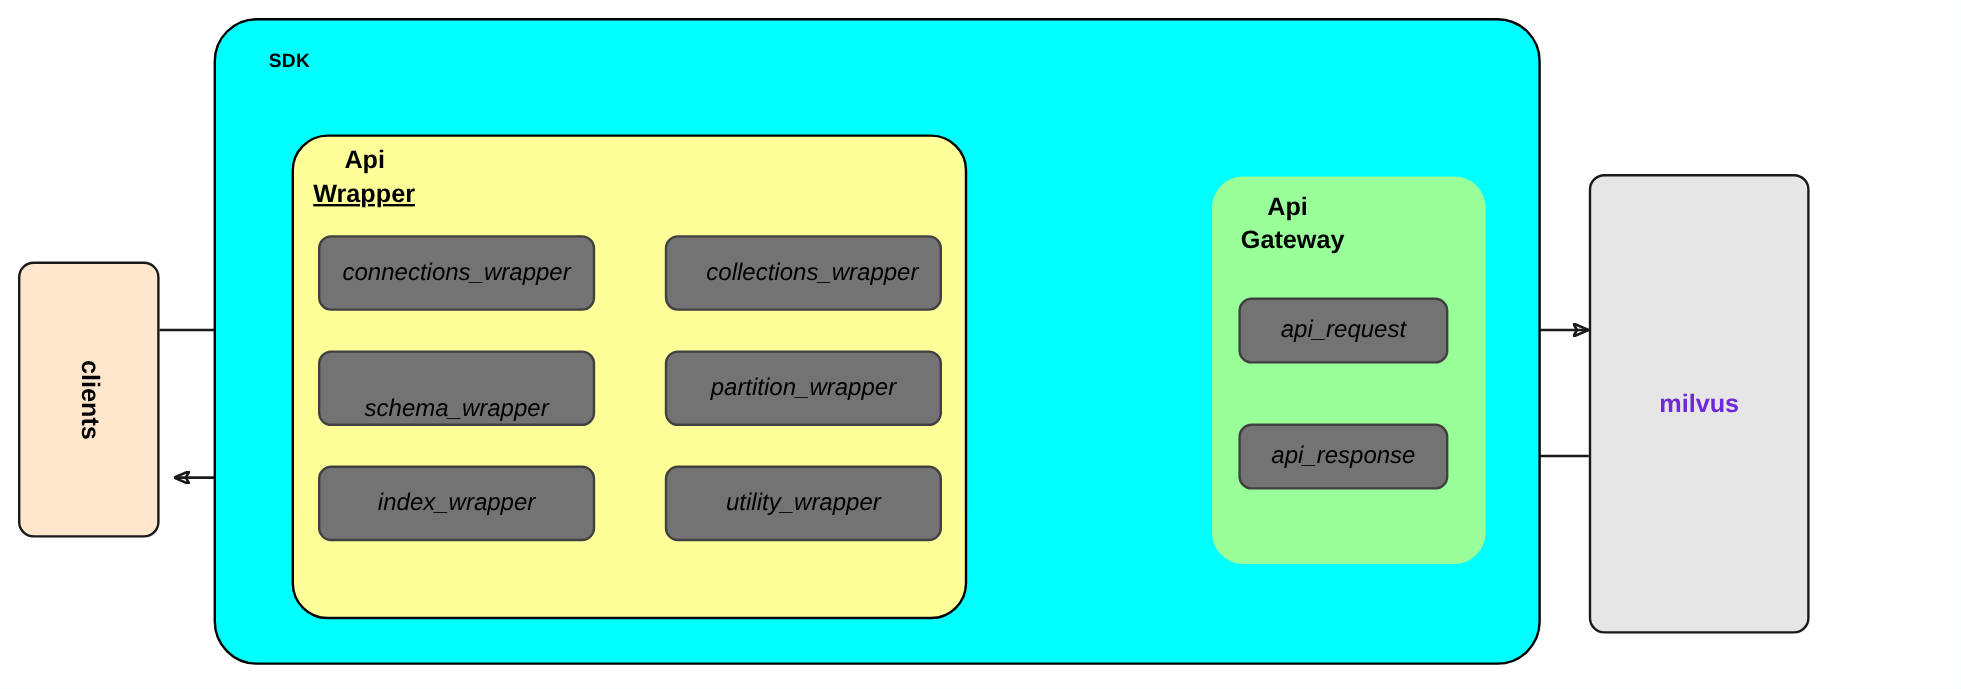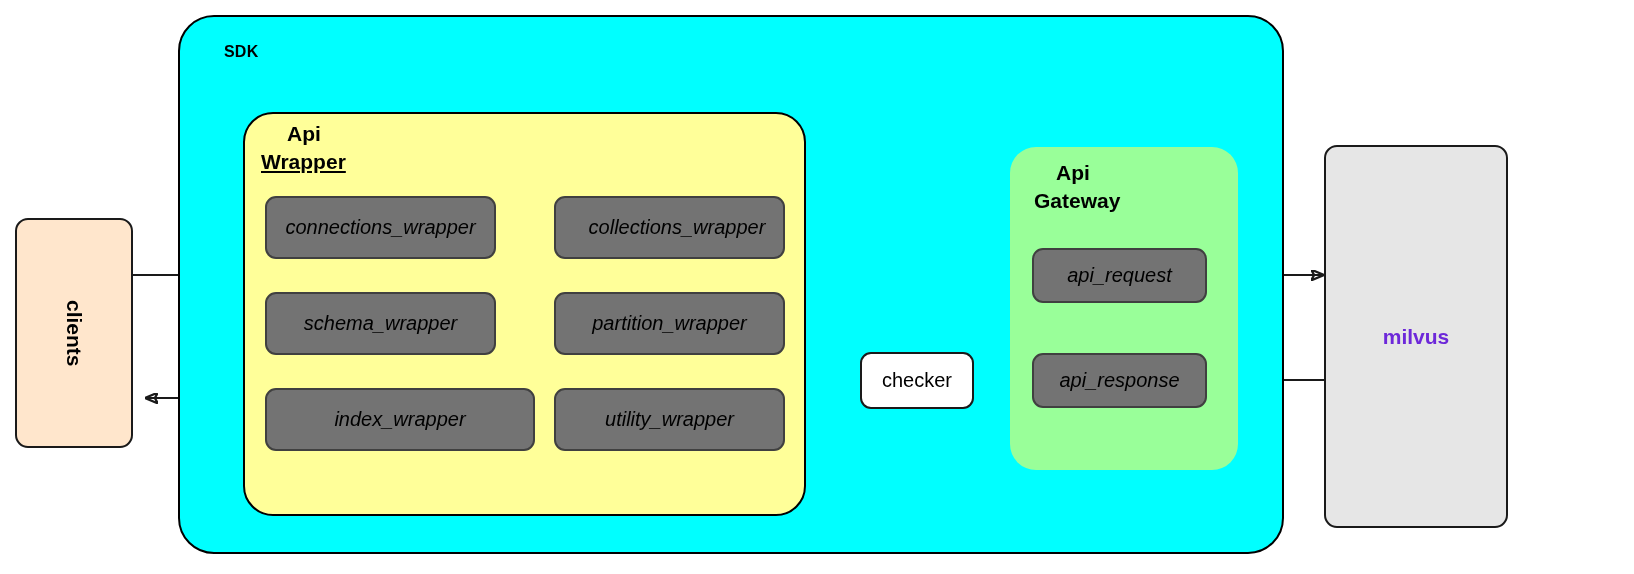--- a/index.html
+++ b/index.html
@@ -214,36 +214,33 @@
       <span class="ln2">Wrapper</span>
     </div>
   </div>
 
   <div class="box leaf" style="left:265px; top:196px; width:231px; height:63px;">
     <span>connections_wrapper</span>
   </div>
   <div class="box leaf" style="left:554px; top:196px; width:231px; height:63px;padding-left:15px;">
     <span>collections_wrapper</span>
   </div>
-  <div class="box leaf" style="left:265px; top:292px; width:231px; height:63px;">
+  <div class="box leaf" style="left:265px; top:292px; width:231px; height:63px;align-items:flex-end;">
     <span>schema_wrapper</span>
   </div>
   <div class="box leaf" style="left:554px; top:292px; width:231px; height:63px;">
     <span>partition_wrapper</span>
   </div>
-  <div class="box leaf" style="left:265px; top:388px; width:270px; height:63px;">
+  <div class="box leaf" style="left:265px; top:388px; width:231px; height:63px;">
     <span>index_wrapper</span>
   </div>
   <div class="box leaf" style="left:554px; top:388px; width:231px; height:63px;justify-content:center;">
     <span>utility_wrapper</span>
   </div>
 
-  <div class="box checker-box">
-    <span>checker</span>
-  </div>
 
   <div class="box gateway-box">
     <div class="gateway-label">
       <span>Api</span>
       <span class="ln2">Gateway</span>
     </div>
   </div>
 
   <div class="box leaf" style="left:1032px; top:353px; width:175px; height:55px;">
     <span>api_response</span>

